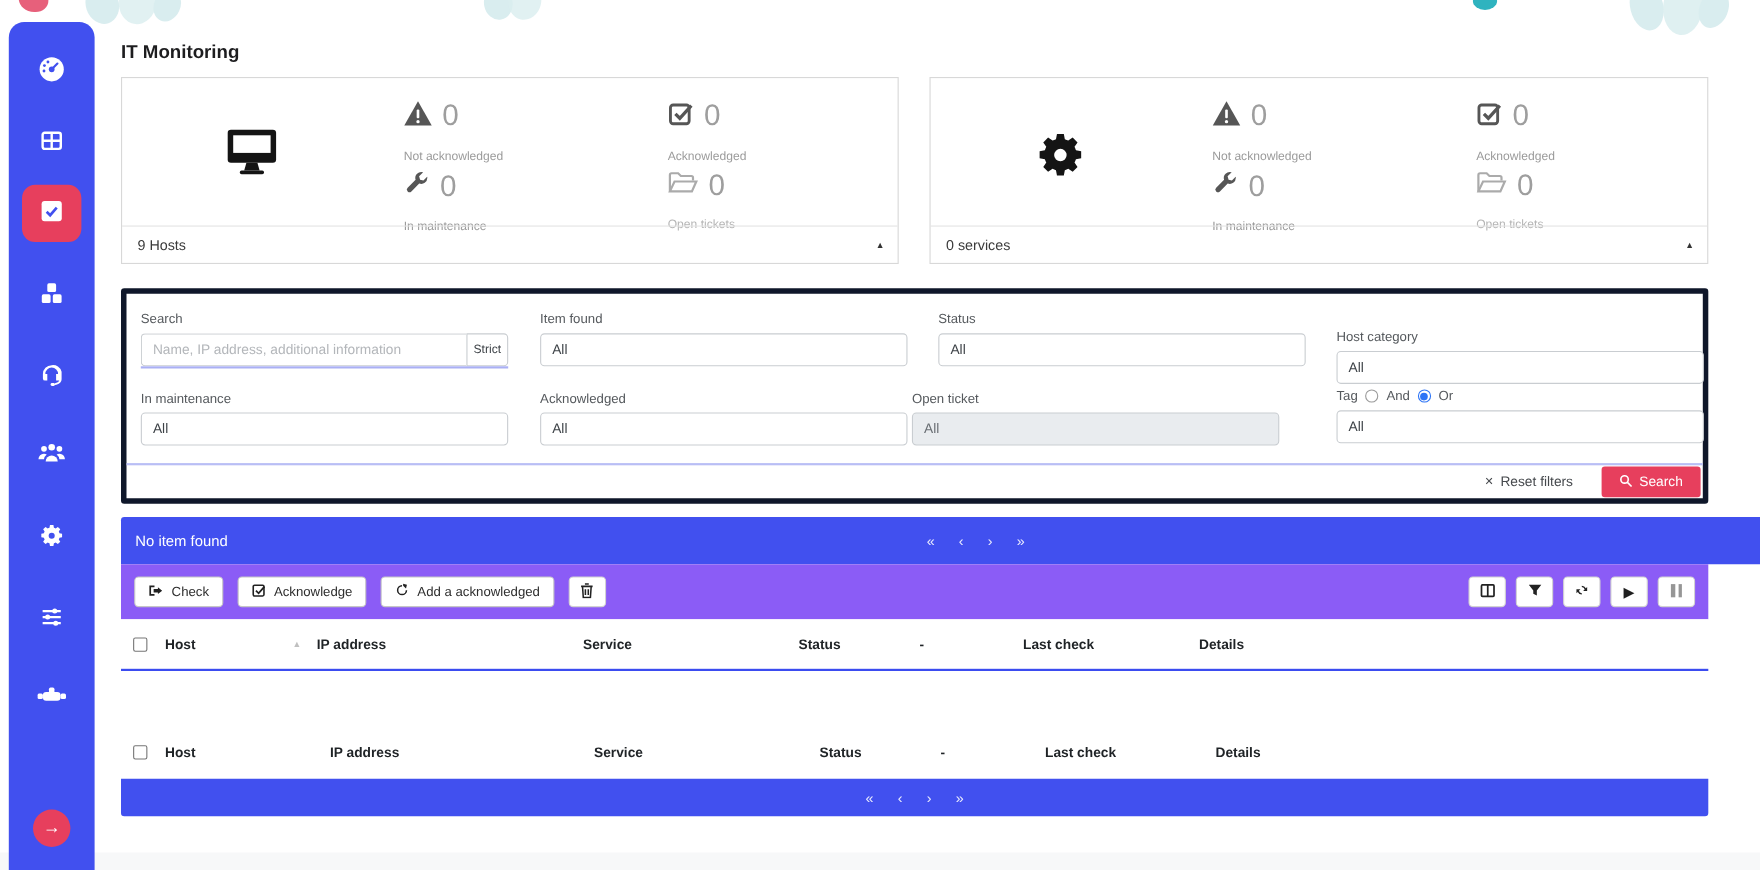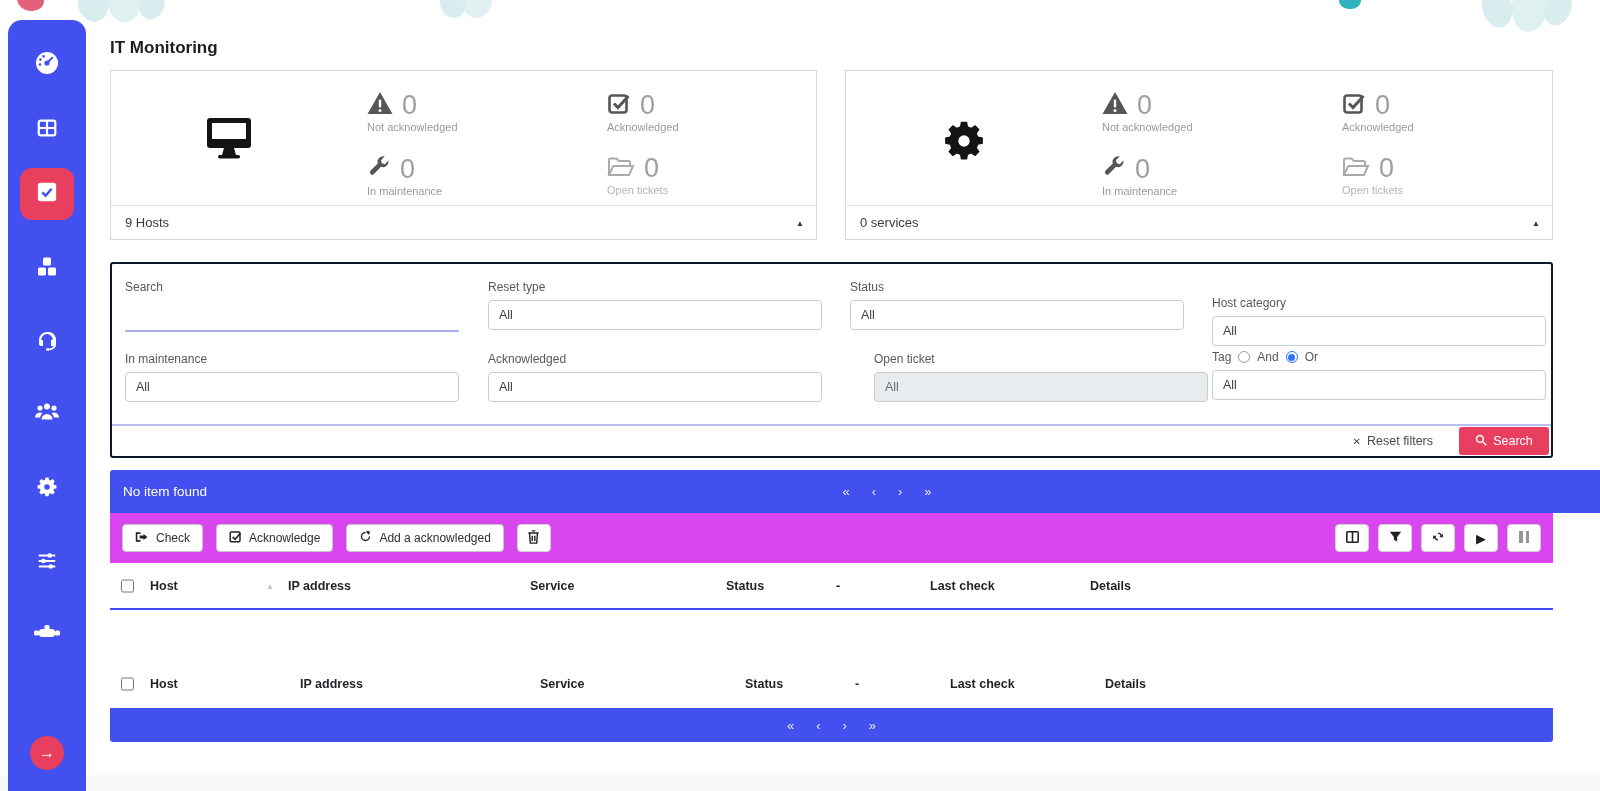--- a/index.html
+++ b/index.html
@@ -13,24 +13,24 @@
   .nav-icon{position:absolute;left:0;width:78px;display:flex;justify-content:center;cursor:pointer}
   .nav-active{position:absolute;left:12px;width:54px;height:52px;background:var(--red);border-radius:12px;display:flex;align-items:center;justify-content:center;cursor:pointer}
   .expand-btn{position:absolute;left:22px;width:34px;height:34px;background:var(--red);border-radius:50%;display:flex;align-items:center;justify-content:center;color:#fff;font-size:16px;cursor:pointer}
   
   .card{position:absolute;background:#fff;border:1px solid #d8d8d8}
   .card-footer{position:absolute;left:0;right:0;bottom:0;height:34px;border-top:1px solid #e3e3e3;display:flex;align-items:center;padding:0 14px;font-size:13px;color:#3a3a3a}
   .caret-btn{position:absolute;right:12px;top:50%;transform:translateY(-50%);font-size:8px;color:#333;cursor:pointer}
   .stat{position:absolute}
   .stat-top{display:flex;align-items:center;gap:9px}
   .stat-value{font-size:27px;font-weight:300;color:#9e9e9e;line-height:1}
-  .stat-label{font-size:11px;color:#9b9b9b;margin-top:2px}
+  .stat-label{font-size:11px;color:#9b9b9b;margin-top:16px}
   .stat-label.lite{color:#b5b5b5}
   
-  .fcard{position:absolute;background:#fff;border:2px solid #0f172a;border-radius:3px}
+  .fcard{position:absolute;background:#fff;border:5px solid #0f172a;border-radius:3px}
   .field{position:absolute;width:334px}
   .flabel{font-size:12px;color:#55595d;margin-bottom:6px;display:flex;align-items:center;gap:7px}
   .select{height:30px;border:1px solid #c9cdd1;border-radius:4px;display:flex;align-items:center;padding:0 10px;font-size:12.5px;color:#3e4348;background:#fff;cursor:pointer}
   .select.disabled{background:#e9ecef;color:#6a6f74;cursor:default}
   .search-group{display:flex;height:30px}
   .search-input{flex:1;border:1px solid #c9cdd1;border-right:none;border-radius:4px 0 0 4px;padding:0 10px;font-size:12.5px;color:#333;outline:none;min-width:0}
   .search-input::placeholder{color:#b3b6ba}
   .strict-btn{width:38px;border:1px solid #c9cdd1;border-radius:0 4px 4px 0;background:#fff;font-size:11px;color:#3e4348;display:flex;align-items:center;justify-content:center;cursor:pointer}
   .under{position:absolute;height:2px;background:#aab0f4}
   .radio{width:12px;height:12px;border:1px solid #9a9a9a;border-radius:50%;display:inline-block;background:#fff;cursor:pointer}
@@ -249,24 +249,28 @@
     </div>
     <div class="card-footer">
       <span>0 services</span>
       <span class="caret-btn">▲</span>
     </div>
   </section>
 
   <section class="fcard" style="left:110px;top:262px;width:1443px;height:196px">
     <div class="field" style="left:13px;top:16px">
       <div class="flabel">Search</div>
+      <div class="search-group">
+        <input class="search-input" placeholder="Name, IP address, additional information" style="">
+        <button class="strict-btn">Strict</button>
+      </div>
     </div>
     <span class="under" style="left:13px;top:66px;width:334px"></span>
     <div class="field" style="left:376px;top:16px">
-      <div class="flabel">Reset type</div>
+      <div class="flabel">Item found</div>
       <div class="select">
           <span>All</span>
         </div>
     </div>
     <div class="field" style="left:738px;top:16px">
       <div class="flabel">Status</div>
       <div class="select">
           <span>All</span>
         </div>
     </div>
@@ -281,21 +285,21 @@
       <div class="select">
           <span>All</span>
         </div>
     </div>
     <div class="field" style="left:376px;top:88px">
       <div class="flabel">Acknowledged</div>
       <div class="select">
           <span>All</span>
         </div>
     </div>
-    <div class="field" style="left:762px;top:88px">
+    <div class="field" style="left:714px;top:88px">
       <div class="flabel">Open ticket</div>
       <div class="select disabled">
           <span>All</span>
         </div>
     </div>
     <div class="field" style="left:1100px;top:86px">
       <div class="flabel">
         <span>Tag</span>
         <span class="radio"></span>
           <span>And</span>
@@ -328,21 +332,21 @@
       <span>‹</span>
       <span>›</span>
       <span>»</span>
     </div>
     <div class="psize">
         <span>30</span>
         <span class="car"></span>
       </div>
   </div>
 
-  <div class="abs" style="left:110px;top:513px;width:1443px;height:50px;background:#d946ef">
+  <div class="abs" style="left:110px;top:513px;width:1443px;height:50px;background:#8b5cf6">
     <div class="abs" style="left:12px;top:11px;display:flex;gap:13px">
       <button class="btn">
           <span><svg width="14" height="12" viewBox="0 0 18 14" fill="#222">
               <path d="M1 1h6v2H3v8h4v2H1z"></path>
               <path d="M11 3l5 4-5 4V9H6V5h5z"></path>
             </svg></span>
           <span>Check</span>
         </button>
       <button class="btn">
           <span><svg width="13" height="13" viewBox="0 0 16 16" fill="none" stroke="#222">

